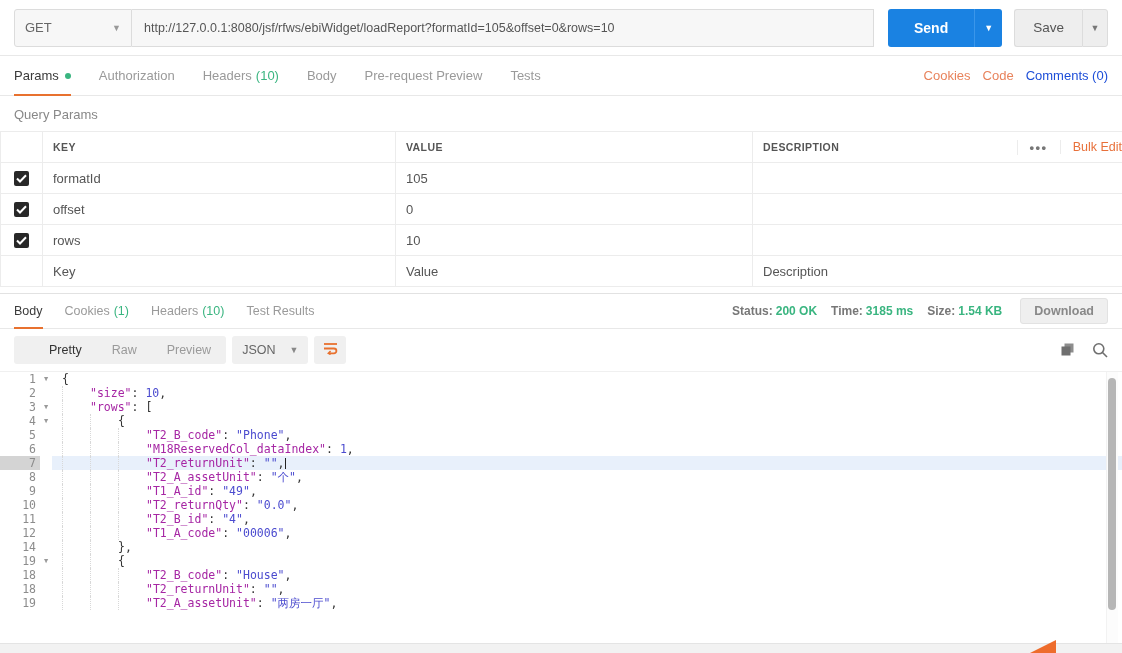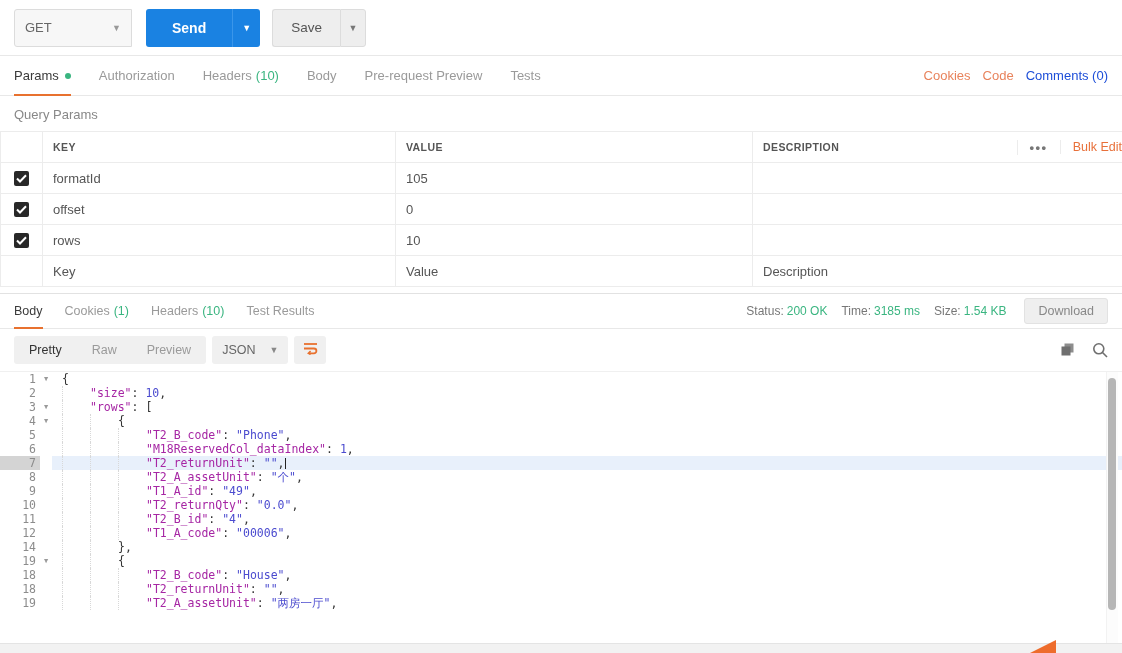--- a/index.html
+++ b/index.html
@@ -192,20 +192,21 @@
     content: ""; position: absolute;
     left: 0; right: 0; bottom: 0; height: 2px;
     background: #e8712f;
   }
   .rtab .count { color: #3ab580; margin-left: 4px; }
   .resp-meta {
     margin-left: auto;
     display: flex; align-items: center;
     font-size: 12px; color: #777;
     gap: 14px;
+    font-weight: bold;
   }
   .resp-meta .val { color: #3ab580; margin-left: 3px; }
   .download {
     background: #efefef; color: #888;
     border: 1px solid #e2e2e2; border-radius: 3px;
     padding: 5px 13px; font-size: 12.5px;
     cursor: pointer; margin-left: 4px;
   }
 
   
@@ -218,21 +219,21 @@
   .seg {
     background: #f0f0f0; border-radius: 3px;
     display: flex; align-items: center; height: 28px;
   }
   .seg-item {
     font-size: 12.5px; color: #9a9a9a;
     padding: 0 15px; height: 28px;
     display: flex; align-items: center;
     cursor: pointer;
   }
-  .seg-item.active { color: #333; }
+  .seg-item.active { color: #333; margin-left: 20px; }
   .fmt {
     background: #f0f0f0; border-radius: 3px;
     height: 28px; display: flex; align-items: center;
     padding: 0 10px; gap: 14px;
     font-size: 12.5px; color: #666; cursor: pointer;
   }
   .fmt .caret { font-size: 9px; color: #888; }
   .wrapbtn {
     background: #f0f0f0; border-radius: 3px;
     height: 28px; width: 32px;
@@ -330,20 +331,23 @@
     border-bottom: 13px solid #ee6c2c;
   }
 </style>
 </head>
 <body>
 
 <div class="urlbar">
   <div class="method-select">
     <span>GET</span>
     <span class="caret">▼</span>
+  </div>
+  <div class="url-input">
+    <span>http://127.0.0.1:8080/jsf/rfws/ebiWidget/loadReport?formatId=105&amp;offset=0&amp;rows=10</span>
   </div>
   <div class="send-group">
     <div class="btn-send">Send</div>
     <div class="btn-send-caret">▼</div>
   </div>
   <div class="save-group">
     <div class="btn-save">Save</div>
     <div class="btn-save-caret">▼</div>
   </div>
 </div>

